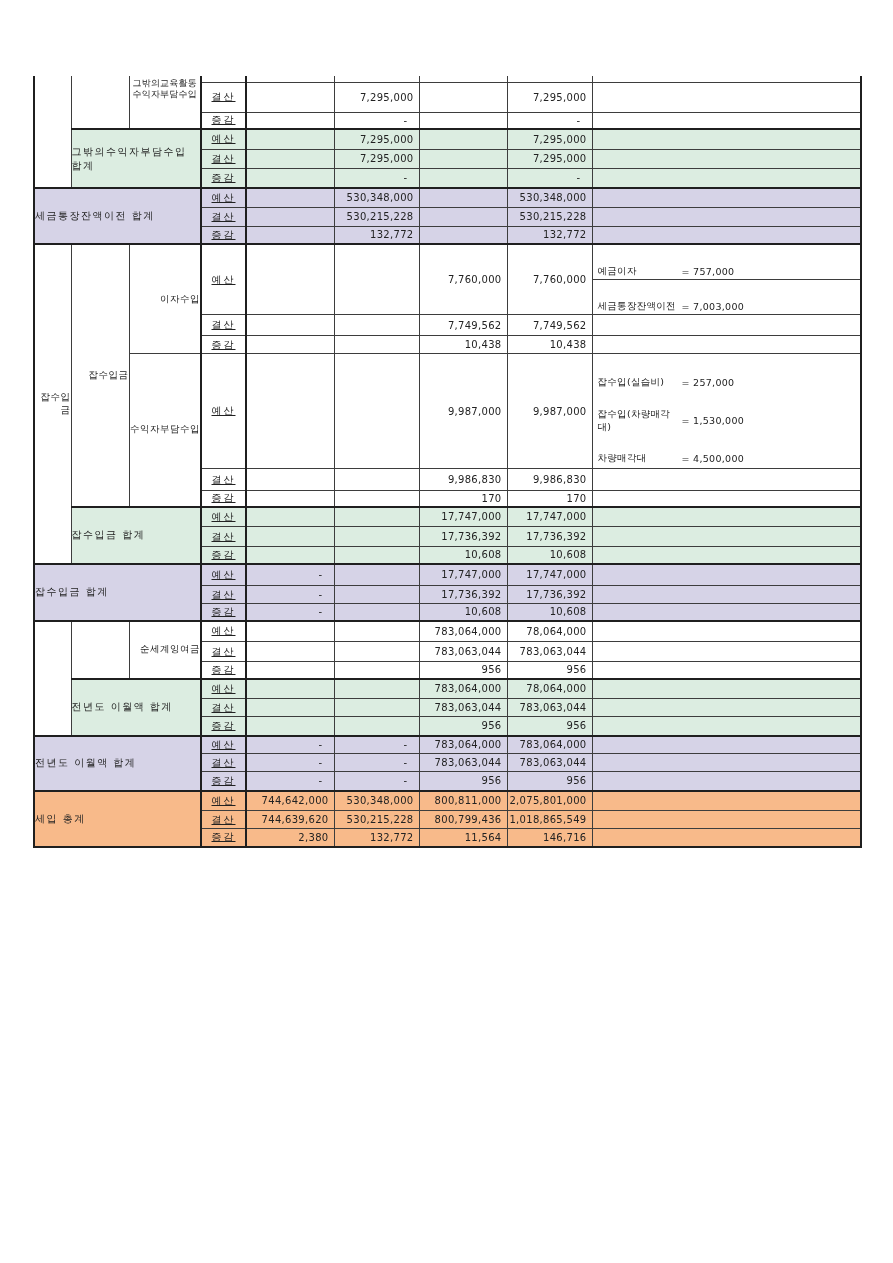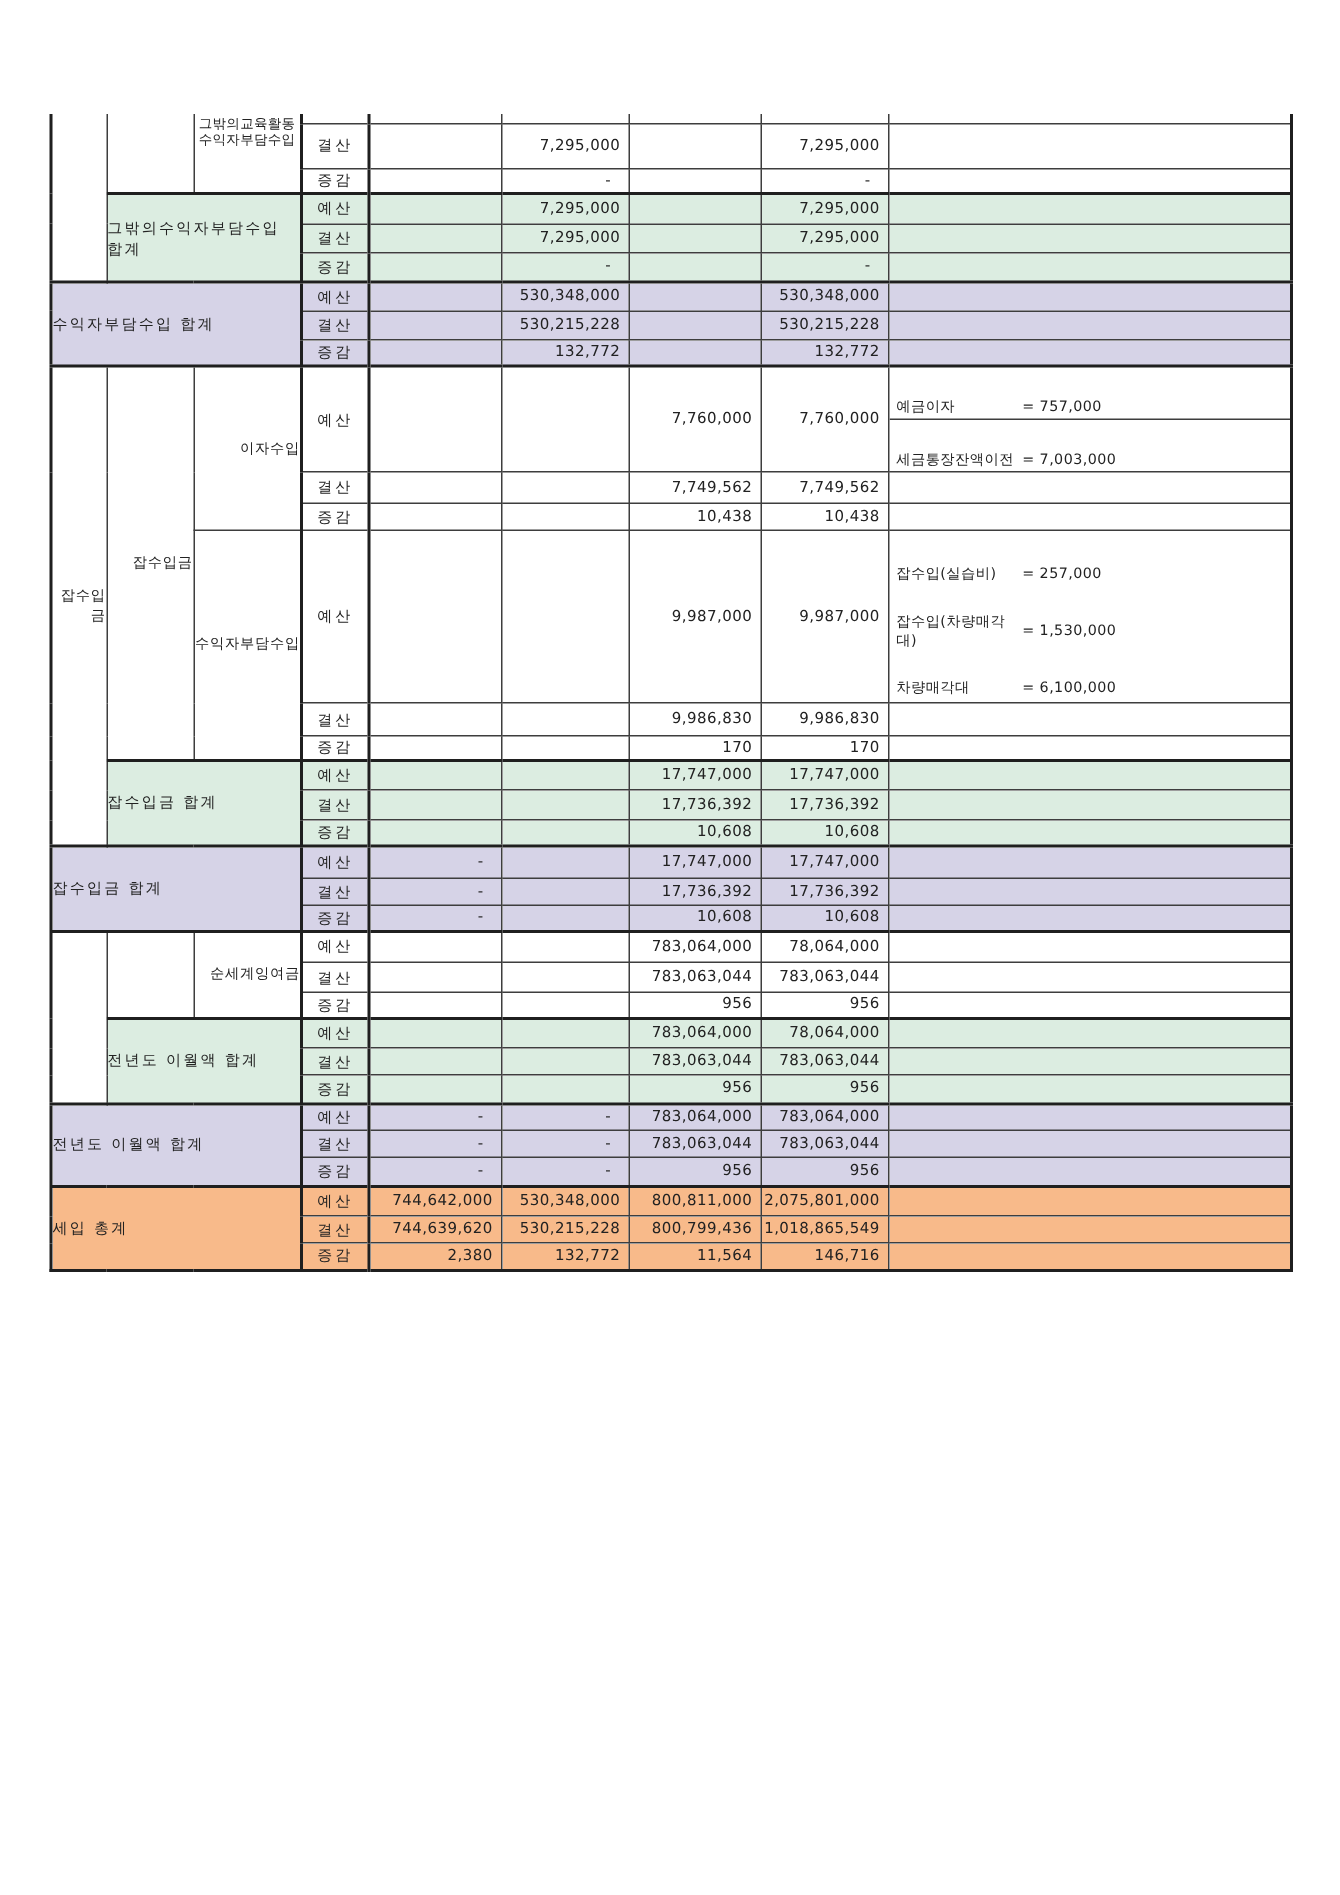--- a/index.html
+++ b/index.html
@@ -11,21 +11,21 @@
   table{border-collapse:collapse;table-layout:fixed;width:827px;
         border:2px solid #1f1f1f;border-top:none;}
   td{border:1px solid #3d3d3d;padding:0;font-size:10px;overflow:hidden;
      vertical-align:middle;}
   
   tr.r0 td{border-top:none;}
   
   tr.st td{border-top:2px solid #1f1f1f;}
   
   td.lbl{text-align:center;letter-spacing:2px;
-         border-left:2px solid #1f1f1f;border-right:2px solid #1f1f1f;}
+         border-left:2px solid #1f1f1f;border-right:2px solid #1f1f1f;text-decoration:underline;}
   
   td.num{text-align:right;padding-right:5px;letter-spacing:.3px;}
   td.num.dash{padding-right:11px;}
   
   td.grp{letter-spacing:1.5px;}
   td.grpc{text-align:right;font-size:9.5px;letter-spacing:.5px;}
   td.topl{vertical-align:top;text-align:left;font-size:9px;line-height:11px;
           padding:2px 0 0 3px;letter-spacing:.2px;}
   
   td.nt{padding:0;}
@@ -109,21 +109,21 @@
 <tr class="bgg" style="height:20px">
   <td class="lbl">증감</td>
   <td></td>
   <td class="num dash">-</td>
   <td></td>
   <td class="num dash">-</td>
   <td class="nt"></td>
 </tr>
 
 <tr class="bgp st" style="height:19px">
-  <td colspan="3" rowspan="3" class="grp">수익자부담수입 합계</td>
+  <td colspan="3" rowspan="3" class="grp">세금통장잔액이전 합계</td>
   <td class="lbl">예산</td>
   <td></td>
   <td class="num">530,348,000</td>
   <td></td>
   <td class="num">530,348,000</td>
   <td class="nt"></td>
 </tr>
 <tr class="bgp" style="height:19px">
   <td class="lbl">결산</td>
   <td></td>
@@ -189,21 +189,21 @@
     <div class="nline nline3">
       <span class="nname">잡수입(실습비)</span>
       <span>=  257,000</span>
     </div>
     <div class="nline nline3">
       <span class="nname">잡수입(차량매각대)</span>
       <span>=  1,530,000</span>
     </div>
     <div class="nline nline3">
       <span class="nname">차량매각대</span>
-      <span>=  6,100,000</span>
+      <span>=  4,500,000</span>
     </div>
   </td>
 </tr>
 <tr style="height:22px">
   <td class="lbl">결산</td>
   <td></td>
   <td></td>
   <td class="num">9,986,830</td>
   <td class="num">9,986,830</td>
   <td class="nt"></td>

